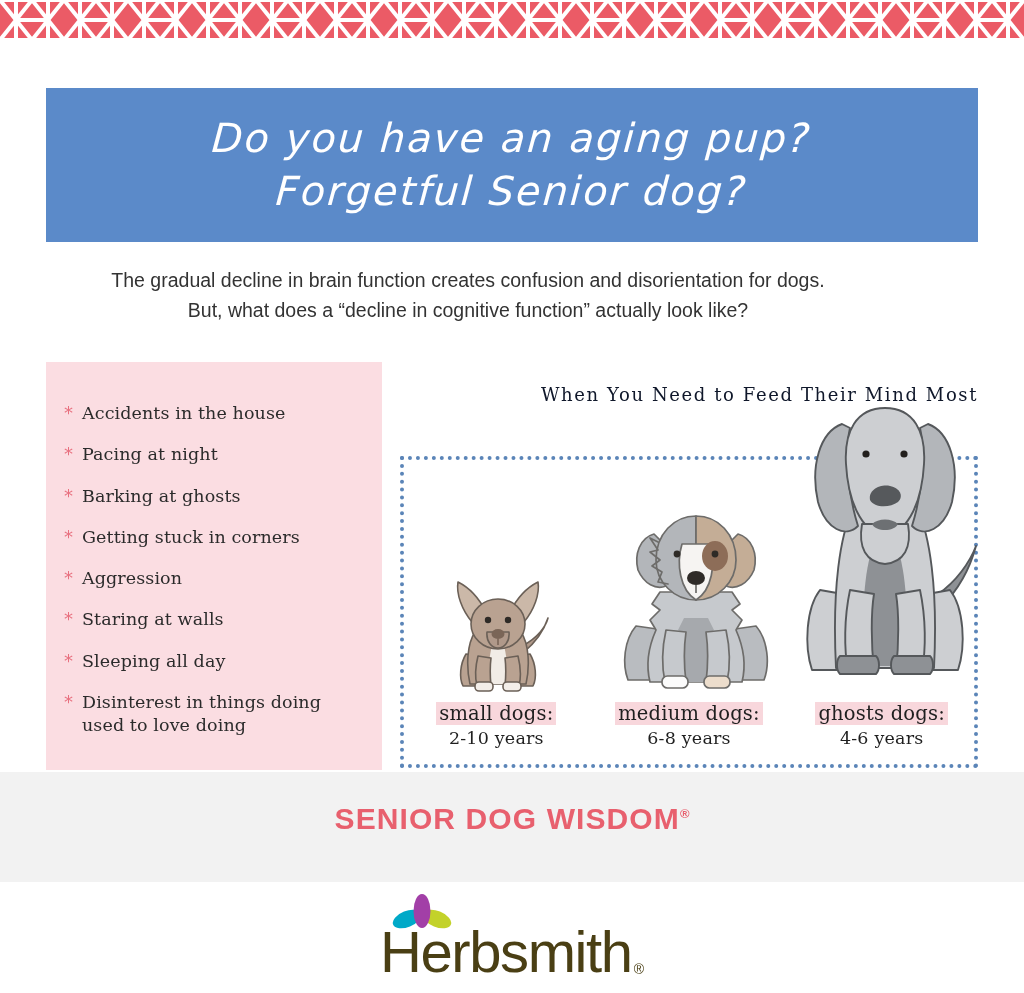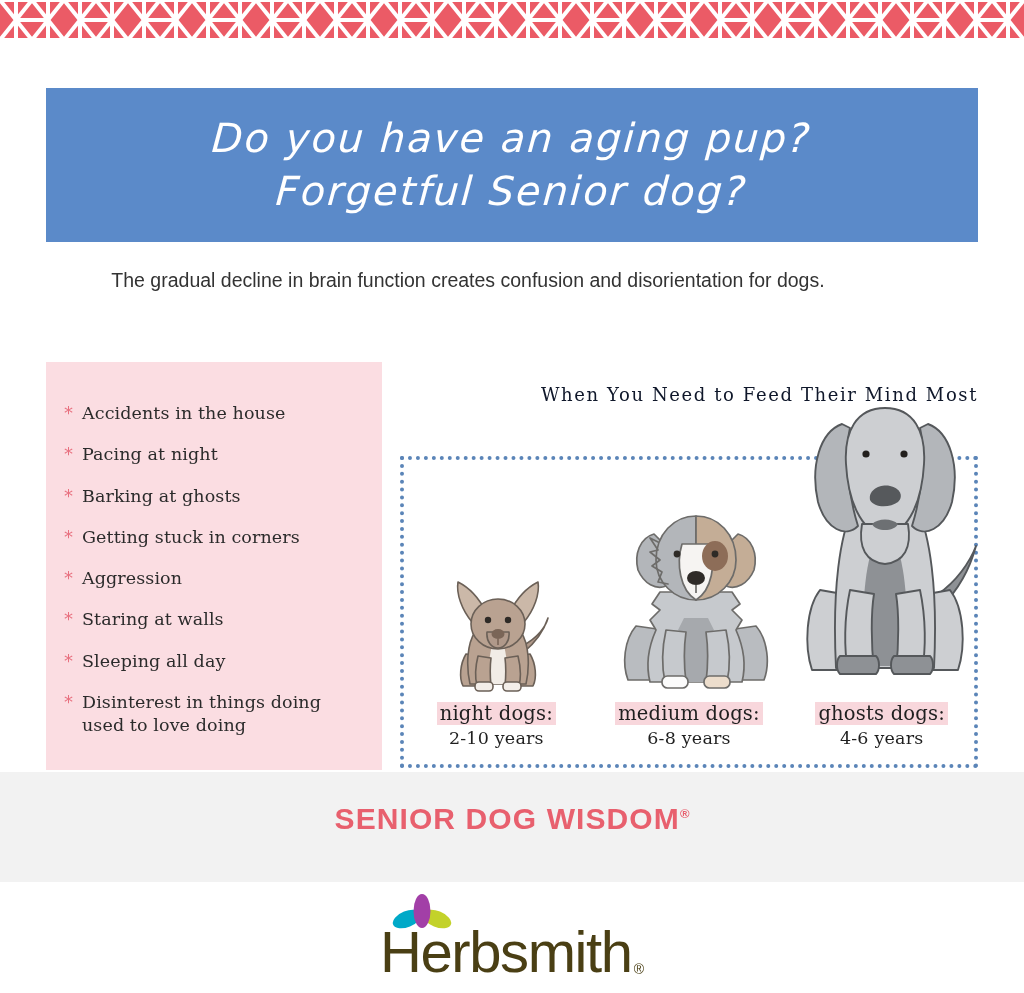--- a/index.html
+++ b/index.html
@@ -254,20 +254,21 @@
   </svg>
 </div>
 
 <div class="header-box">
   <div class="header-line">Do you have an aging pup?</div>
   <div class="header-line">Forgetful Senior dog?</div>
 </div>
 
 <div class="subtitle">
   <div>The gradual decline in brain function creates confusion and disorientation for dogs.</div>
+  <div>But, what does a “decline in cognitive function” actually look like?</div>
 </div>
 
 <div class="symptom-box">
   <div class="symptom-item">
     <span class="symptom-bullet">*</span>
     <span class="symptom-text">Accidents in the house</span>
   </div>
   <div class="symptom-item">
     <span class="symptom-bullet">*</span>
     <span class="symptom-text">Pacing at night</span>
@@ -407,21 +408,21 @@
       <circle cx="74" cy="56" r="3.6" fill="#23201e"></circle>
       <circle cx="112" cy="56" r="3.6" fill="#23201e"></circle>
       <path d="M78 102 C76 92 88 86 98 88 C108 90 112 98 106 104 C98 110 82 110 78 102 Z" fill="#56595c"></path>
       <path d="M80 126 C86 120 100 120 106 126 C102 134 84 134 80 126 Z" fill="#6d7073"></path>
     </svg>
   </div>
 </div>
 
 <div class="label-row">
   <div class="label-col">
-    <span class="label-name">night dogs:</span>
+    <span class="label-name">small dogs:</span>
     <span class="label-years">2-10 years</span>
   </div>
   <div class="label-col">
     <span class="label-name">medium dogs:</span>
     <span class="label-years">6-8 years</span>
   </div>
   <div class="label-col">
     <span class="label-name">ghosts dogs:</span>
     <span class="label-years">4-6 years</span>
   </div>

